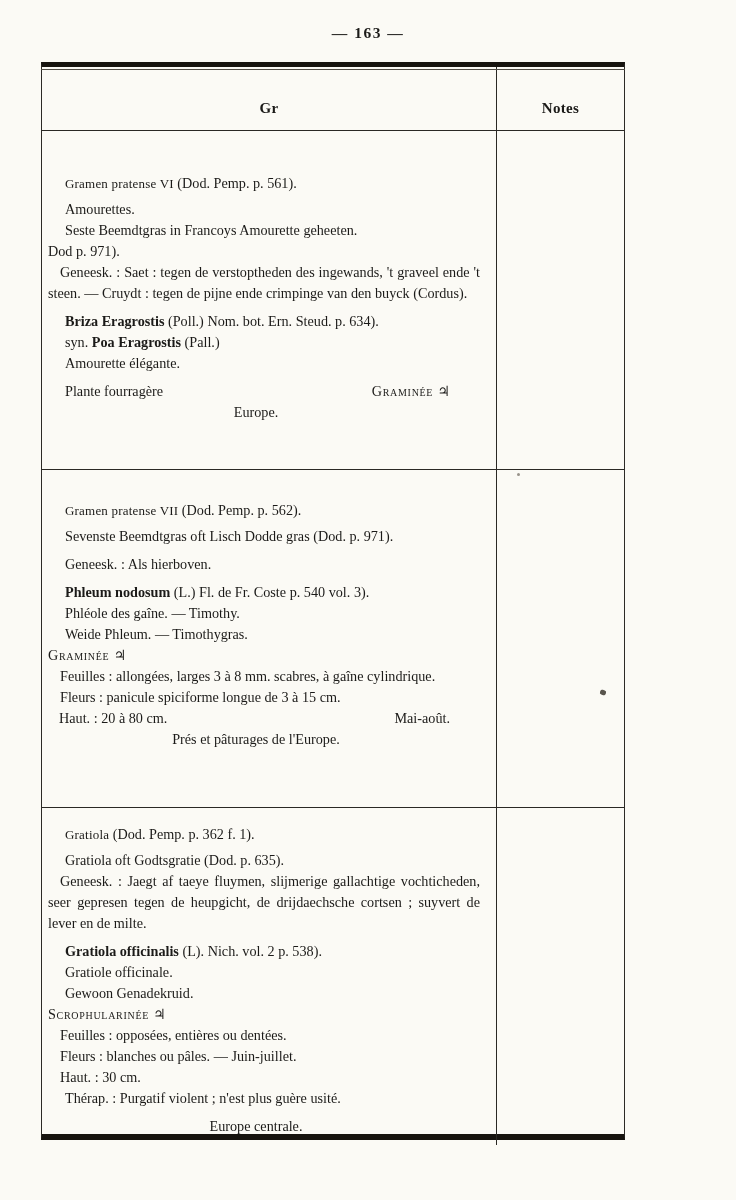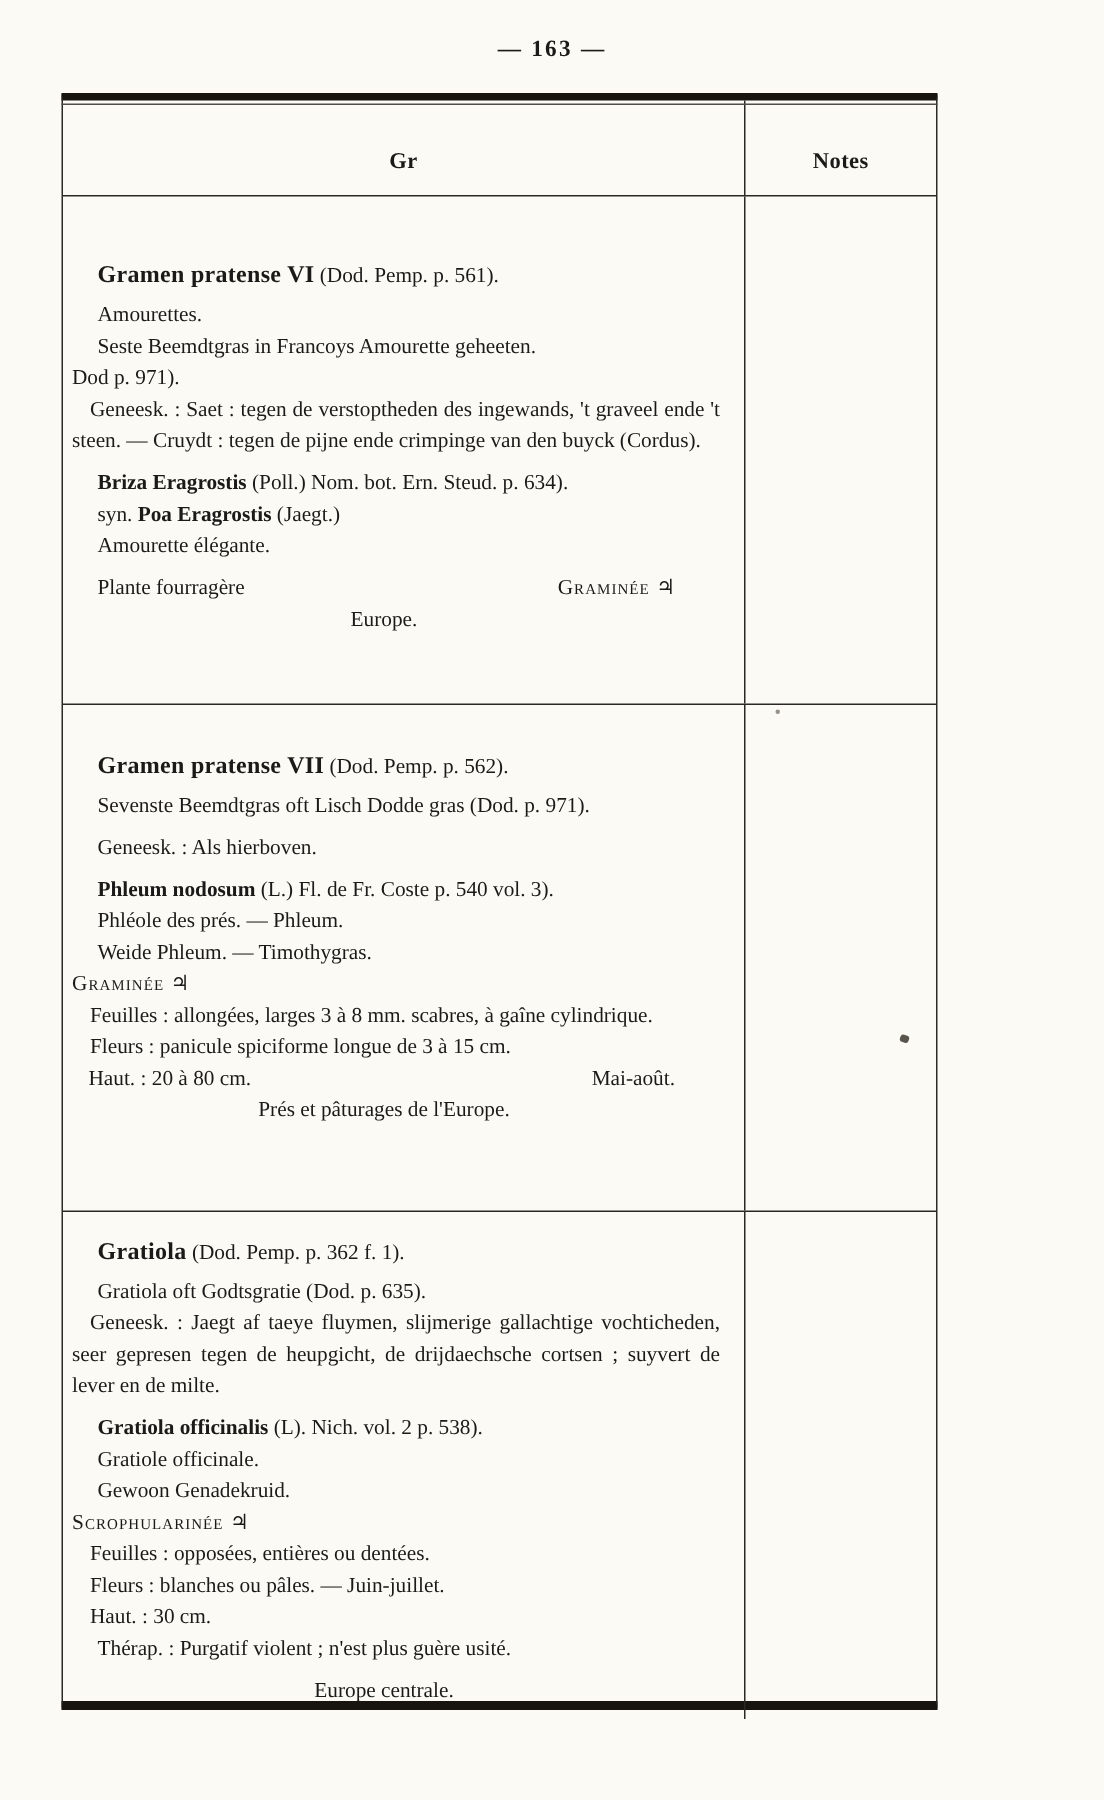--- a/index.html
+++ b/index.html
@@ -58,21 +58,21 @@
 
   .para { font-size:14.2px; line-height:21px; padding-left:17px; }
   .para.title { line-height:25px; margin-bottom:3px; }
   .para.hang { padding-left:0; text-indent:12px; text-align:justify; padding-right:2px; }
   .para.right { padding-left:0; padding-right:34px; }
   .para.center { padding-left:0; text-align:center; padding-right:18px; }
   .para.split { display:flex; justify-content:space-between; padding-right:32px; }
   .para.split.flush { padding-left:11px; }
   .para.gap { margin-top:7px; }
 
-  .seg-title { font-weight:bold; font-size:16px; letter-spacing:0.2px; }
+  .seg-title { font-weight:normal; font-size:13px; letter-spacing:0.2px; }
   .seg-bold { font-weight:bold; }
   .seg-italic { }
   .seg-smallcaps { font-variant:small-caps; letter-spacing:0.7px; }
   .seg-sign { font-family:"DejaVu Sans",sans-serif; font-size:14px; }
   .seg-normal {}
   .speck-1 {
     position:absolute; top:342px; left:20px;
     width:3px; height:3px; border-radius:50%;
     background:#6d675c; opacity:0.7;
   }
@@ -98,40 +98,40 @@
     </div>
 
     <div class="row entry-row row-e1">
       <div class="cell-left entry-cell">
           <div class="para title"><span class="seg-title">Gramen pratense VI</span><span class="seg-normal"> (Dod. Pemp. p. 561).</span></div>
           <div class="para line"><span class="seg-italic">Amourettes.</span></div>
           <div class="para line"><span class="seg-normal">Seste Beemdtgras in Francoys Amourette geheeten.</span></div>
           <div class="para right"><span class="seg-normal">Dod p. 971).</span></div>
           <div class="para hang"><span class="seg-italic">Geneesk. : </span><span class="seg-normal">Saet : tegen de verstoptheden des ingewands, 't graveel ende 't steen. — Cruydt : tegen de pijne ende crimpinge van den buyck (Cordus).</span></div>
           <div class="para line gap"><span class="seg-bold">Briza Eragrostis</span><span class="seg-normal"> (Poll.) Nom. bot. Ern. Steud. p. 634).</span></div>
-          <div class="para line"><span class="seg-normal">syn. </span><span class="seg-bold">Poa Eragrostis</span><span class="seg-normal"> (Jaegt.)</span></div>
+          <div class="para line"><span class="seg-normal">syn. </span><span class="seg-bold">Poa Eragrostis</span><span class="seg-normal"> (Pall.)</span></div>
           <div class="para line"><span class="seg-normal">Amourette élégante.</span></div>
           <div class="para split gap">
             <span class="split-left"><span class="seg-italic">Plante fourragère</span></span>
             <span class="split-right"><span class="seg-smallcaps">Graminée </span><span class="seg-sign">♃</span></span>
           </div>
           <div class="para center"><span class="seg-normal">Europe.</span></div>
         </div>
       <div class="cell-right notes-cell">
         <span class="speck-1"></span>
       </div>
     </div>
 
     <div class="row entry-row row-e2">
       <div class="cell-left entry-cell">
           <div class="para title"><span class="seg-title">Gramen pratense VII</span><span class="seg-normal"> (Dod. Pemp. p. 562).</span></div>
           <div class="para line"><span class="seg-normal">Sevenste Beemdtgras oft Lisch Dodde gras (Dod. p. 971).</span></div>
           <div class="para line gap"><span class="seg-italic">Geneesk. : </span><span class="seg-normal">Als hierboven.</span></div>
           <div class="para line gap"><span class="seg-bold">Phleum nodosum</span><span class="seg-normal"> (L.) Fl. de Fr. Coste p. 540 vol. 3).</span></div>
-          <div class="para line"><span class="seg-normal">Phléole des prés. — Phleum.</span></div>
+          <div class="para line"><span class="seg-normal">Phléole des gaîne. — Timothy.</span></div>
           <div class="para line"><span class="seg-normal">Weide Phleum. — Timothygras.</span></div>
           <div class="para right"><span class="seg-smallcaps">Graminée </span><span class="seg-sign">♃</span></div>
           <div class="para hang"><span class="seg-italic">Feuilles : </span><span class="seg-normal">allongées, larges 3 à 8 mm. scabres, à gaîne cylindrique.</span></div>
           <div class="para hang"><span class="seg-italic">Fleurs : </span><span class="seg-normal">panicule spiciforme longue de 3 à 15 cm.</span></div>
           <div class="para split flush">
             <span class="split-left"><span class="seg-italic">Haut. : </span><span class="seg-normal">20 à 80 cm.</span></span>
             <span class="split-right"><span class="seg-normal">Mai-août.</span></span>
           </div>
           <div class="para center"><span class="seg-normal">Prés et pâturages de l'Europe.</span></div>
         </div>

